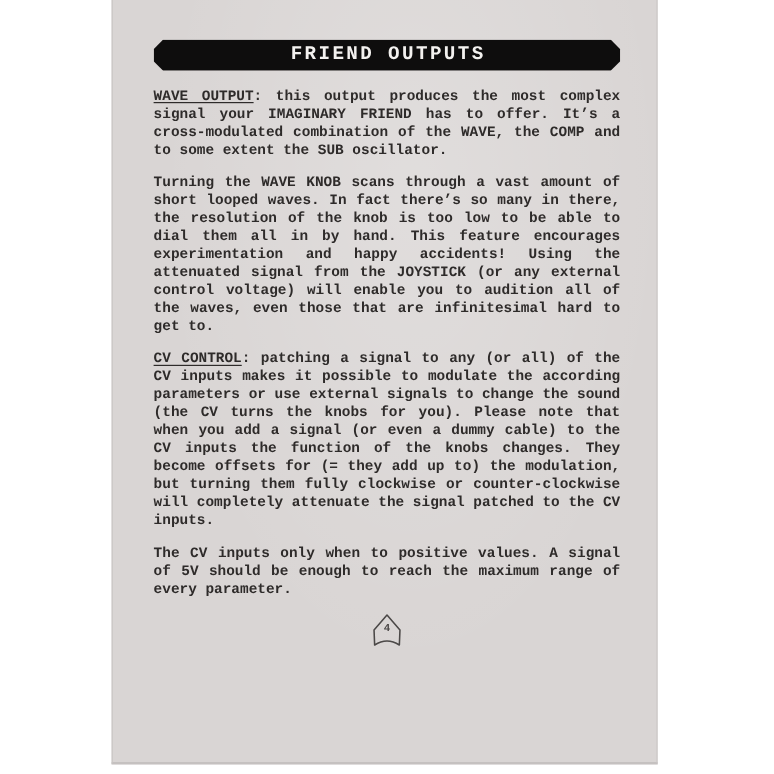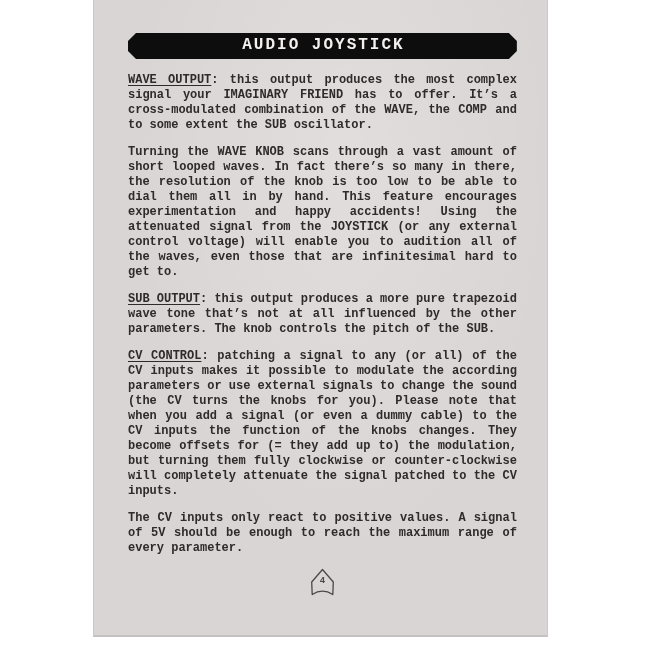--- a/index.html
+++ b/index.html
@@ -102,33 +102,32 @@
   }
 </style>
 </head>
 <body>
 
 <div class="stage">
   <div class="paper">
     <div class="content">
 
       <div class="title-bar">
-        <span class="title-text">AUDIO JOYSTICK</span>
+        <span class="title-text">FRIEND OUTPUTS</span>
       </div>
 
       <p><span class="lead">WAVE OUTPUT</span><span>: this output produces the most complex signal your IMAGINARY FRIEND has to offer. It’s a cross-modulated combination of the WAVE, the COMP and to some extent the SUB oscillator.</span></p>
 
       <p><span>Turning the WAVE KNOB scans through a vast amount of short looped waves. In fact there’s so many in there, the resolution of the knob is too low to be able to dial them all in by hand. This feature encourages experimentation and happy accidents! Using the attenuated signal from the JOYSTICK (or any external control voltage) will enable you to audition all of the waves, even those that are infinitesimal hard to get to.</span></p>
 
 
-      <p><span class="lead">SUB OUTPUT</span><span>: this output produces a more pure trapezoid wave tone that’s not at all influenced by the other parameters. The knob controls the pitch of the SUB.</span></p>
 
       <p><span class="lead">CV CONTROL</span><span>: patching a signal to any (or all) of the CV inputs makes it possible to modulate the according parameters or use external signals to change the sound (the CV turns the knobs for you). Please note that when you add a signal (or even a dummy cable) to the CV inputs the function of the knobs changes. They become offsets for (= they add up to) the modulation, but turning them fully clockwise or counter-clockwise will completely attenuate the signal patched to the CV inputs.</span></p>
 
-      <p><span>The CV inputs only react to positive values. A signal of 5V should be enough to reach the maximum range of every parameter.</span></p>
+      <p><span>The CV inputs only when to positive values. A signal of 5V should be enough to reach the maximum range of every parameter.</span></p>
 
       <div class="pageno-wrap">
         <div class="pageno">
           <svg width="27" height="29" viewBox="0 0 27 29">
             <path d="M13.5 1.5 L24.3 14 L23.8 26.5 Q13.5 19.8 3.2 26.5 L2.7 14 Z" fill="none" stroke="#4b4847" stroke-width="1.3" stroke-linejoin="round"></path>
           </svg>
           <span class="num">4</span>
         </div>
       </div>
 

